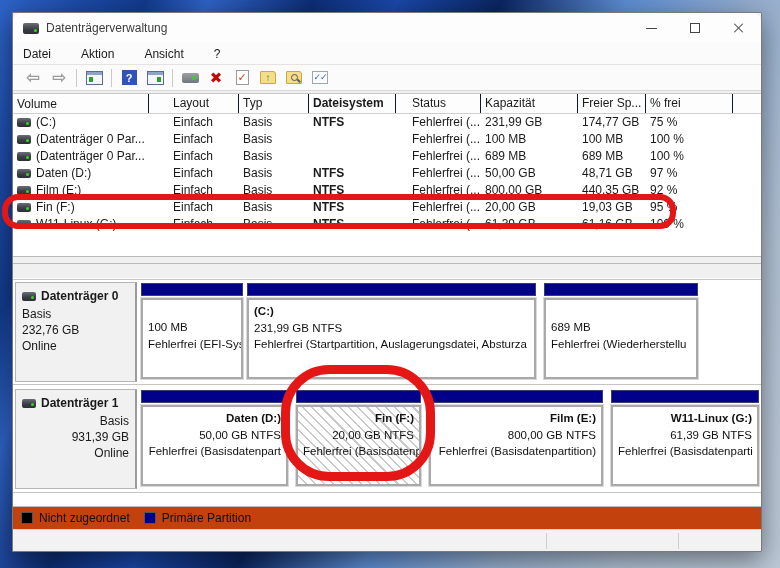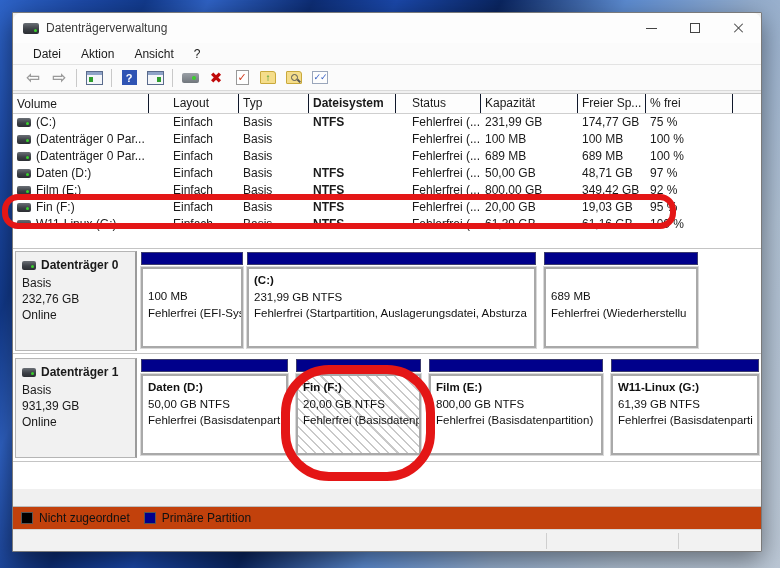--- a/index.html
+++ b/index.html
@@ -29,21 +29,21 @@
   .glyph-close { position:relative; width:12px; height:12px; }
   .glyph-close::before,.glyph-close::after { content:""; position:absolute; left:5px; top:0; width:1px; height:12px; background:#444; }
   .glyph-close::before { transform:rotate(45deg); } .glyph-close::after { transform:rotate(-45deg); }
 
   
   .drive-ico { display:inline-block; width:16px; height:11px; background:linear-gradient(#6a6f75,#3c4046 55%,#2b2e33); border-radius:2px; position:relative; flex:0 0 auto; }
   .drive-ico::after { content:""; position:absolute; right:2px; bottom:2px; width:3px; height:3px; background:#39d02c; border-radius:50%; }
   .drive-ico.small { width:14px; height:9px; }
 
   
-  .menubar { height:22px; display:flex; align-items:center; background:#fbfbfb; border-bottom:1px solid #e3e3e3; padding-left:10px; gap:0; }
+  .menubar { height:22px; display:flex; align-items:center; background:#fbfbfb; border-bottom:1px solid #e3e3e3; gap:10px; }
   .menu-item { font-size:12px; color:#1a1a1a; padding:2px 10px; }
 
   
   .toolbar { height:26px; display:flex; align-items:center; background:#fbfbfb; border-bottom:1px solid #d9d9d9; padding-left:8px; gap:2px; }
   .tb { width:24px; height:22px; display:flex; align-items:center; justify-content:center; font-size:15px; }
   .tb-sep { width:1px; height:18px; background:#c9c9c9; margin:0 3px; }
   .arrow-glyph { color:#9a9a9a; font-weight:bold; font-size:17px; line-height:1; }
   .winpane-ico { width:17px; height:14px; border:1px solid #5a6b8c; background:#f4f6fa; position:relative; }
   .winpane-ico::before { content:""; position:absolute; left:0; right:0; top:0; height:3px; background:#8fa3c8; }
   .winpane-ico::after { content:""; position:absolute; top:5px; bottom:2px; background:#2e9e2e; width:4px; }
@@ -65,24 +65,24 @@
   .vt-hcell { font-size:12px; color:#1a1a1a; padding:2px 4px; border-right:1px solid #0f172a; overflow:hidden; white-space:nowrap; }
   .vt-row { display:flex; height:17px; align-items:center; }
   .vt-cell { font-size:12px; color:#1a1a1a; padding:0 4px; overflow:hidden; white-space:nowrap; line-height:17px; }
   .c-vol{width:136px; display:flex; align-items:center; gap:5px;}
   .c-lay{width:70px;margin-left:20px;} .c-typ{width:70px;} .c-fs{width:87px;font-weight:bold;} .c-st{width:73px;margin-left:12px;}
   .c-kap{width:97px;} .c-fr{width:68px;} .c-pct{width:87px;} .c-blank{flex:1;}
 
   .splitter { position:absolute; left:0; top:243px; width:750px; height:8px; background:#f0f0f0; border-top:1px solid #b9b9b9; border-bottom:1px solid #b9b9b9; }
 
   
-  .graphpane { position:absolute; left:0; top:234px; width:750px; height:242px; background:#fff; }
+  .graphpane { position:absolute; left:0; top:265px; width:750px; height:242px; background:#fff; }
   .disk-row { position:absolute; left:0; width:750px; height:106px; border-bottom:1px solid #c4c4c4; }
   .disk-row.first { top:1px; border-top:1px solid #c4c4c4; }
-  .disk-row.second { top:109px; }
+  .disk-row.second { top:109px;text-align:right; }
   .disk-label { position:absolute; left:2px; top:2px; width:122px; height:100px; background:#f1f1f1; border:1px solid #b5b5b5; border-right:2px solid #9b9b9b; padding:6px 6px; font-size:12px; color:#1a1a1a; }
   .disk-label .dname { display:flex; align-items:center; gap:5px; font-weight:bold; margin-bottom:3px; }
   .disk-label div.meta { line-height:16px; }
   .part { position:absolute; top:3px; height:98px; }
   .part-bar { height:13px; background:#00008b; border:1px solid #3b3b6e; }
   .part-body { margin-top:2px; height:81px; border:2px solid #a9a9a9; outline:1px solid #d9d9d9; background:#fff; padding:3px 5px; font-size:11.5px; line-height:1.45; overflow:hidden; white-space:nowrap; color:#111; }
   .part-body.hatched { background:repeating-linear-gradient(45deg,#ffffff 0 5px,#c9c9c9 5px 6.5px); }
   .part-title { font-weight:bold; min-height:16px; }
 
   
@@ -238,21 +238,21 @@
     <div class="vt-row">
       <div class="vt-cell c-vol">
           <span class="drive-ico small"></span>
           <span>Film (E:)</span>
         </div>
       <div class="vt-cell c-lay">Einfach</div>
       <div class="vt-cell c-typ">Basis</div>
       <div class="vt-cell c-fs">NTFS</div>
       <div class="vt-cell c-st">Fehlerfrei (...</div>
       <div class="vt-cell c-kap">800,00 GB</div>
-      <div class="vt-cell c-fr">349,42 GB</div>
+      <div class="vt-cell c-fr">440,35 GB</div>
       <div class="vt-cell c-pct">92 %</div>
     </div>
     <div class="vt-row">
       <div class="vt-cell c-vol">
           <span class="drive-ico small"></span>
           <span>Fin (F:)</span>
         </div>
       <div class="vt-cell c-lay">Einfach</div>
       <div class="vt-cell c-typ">Basis</div>
       <div class="vt-cell c-fs">NTFS</div>

